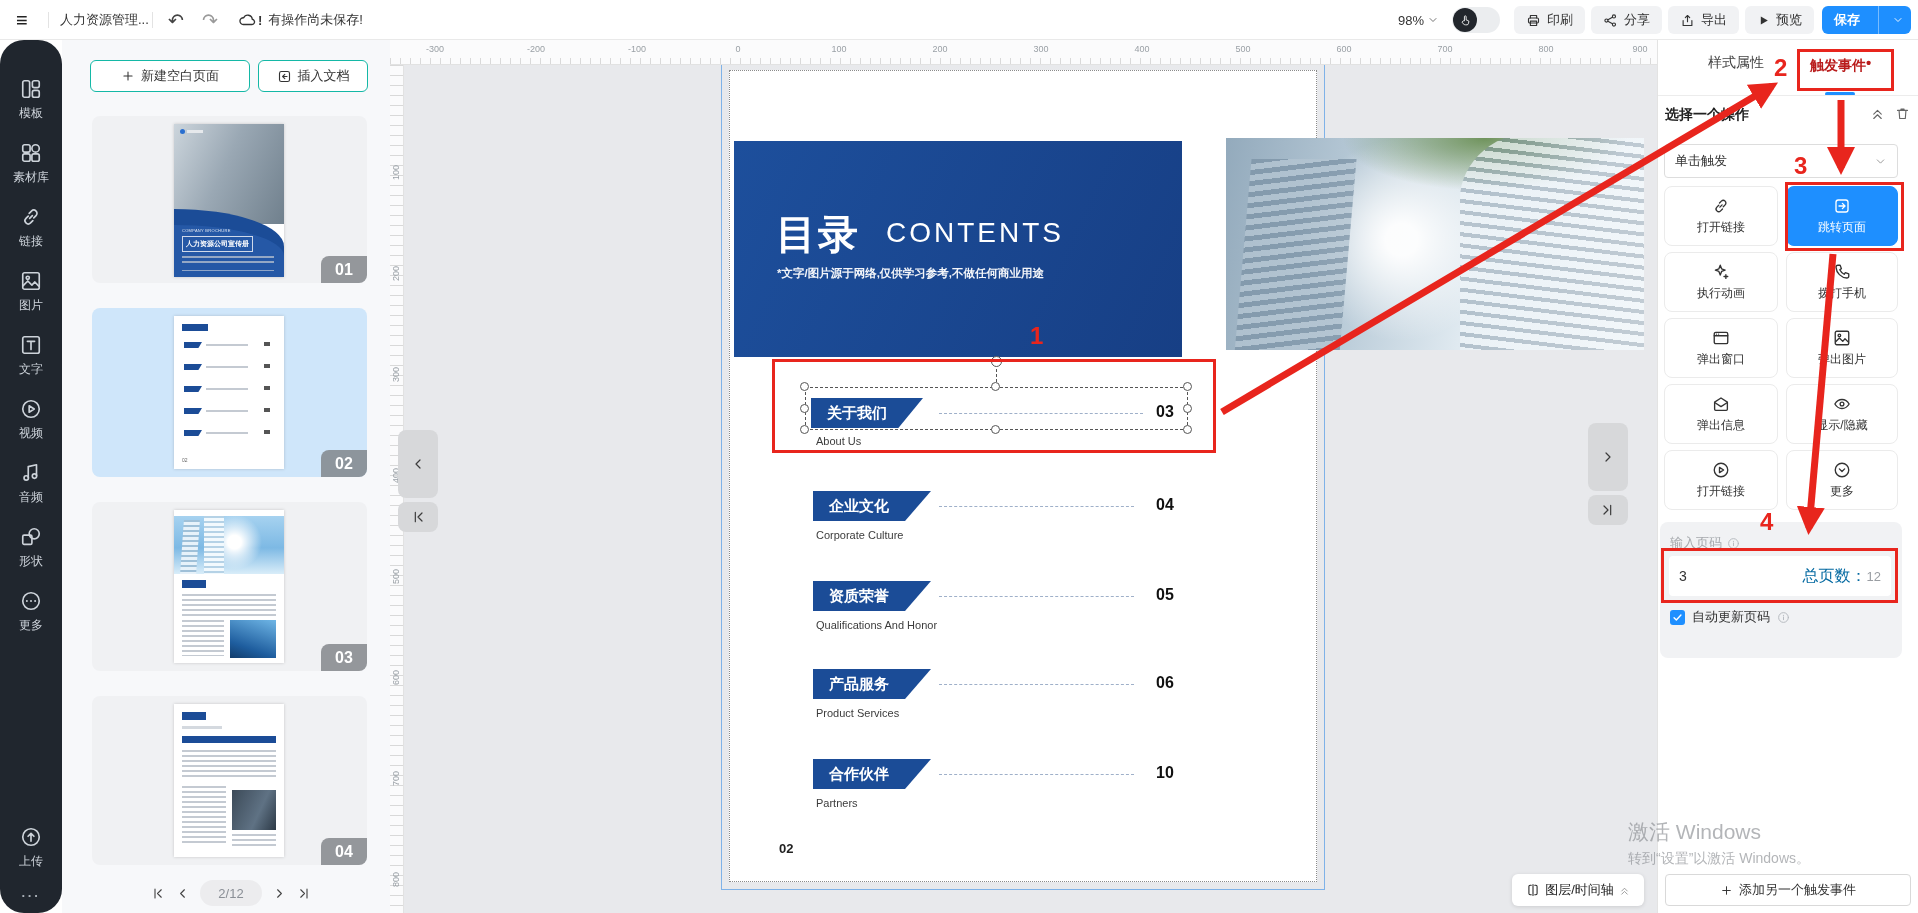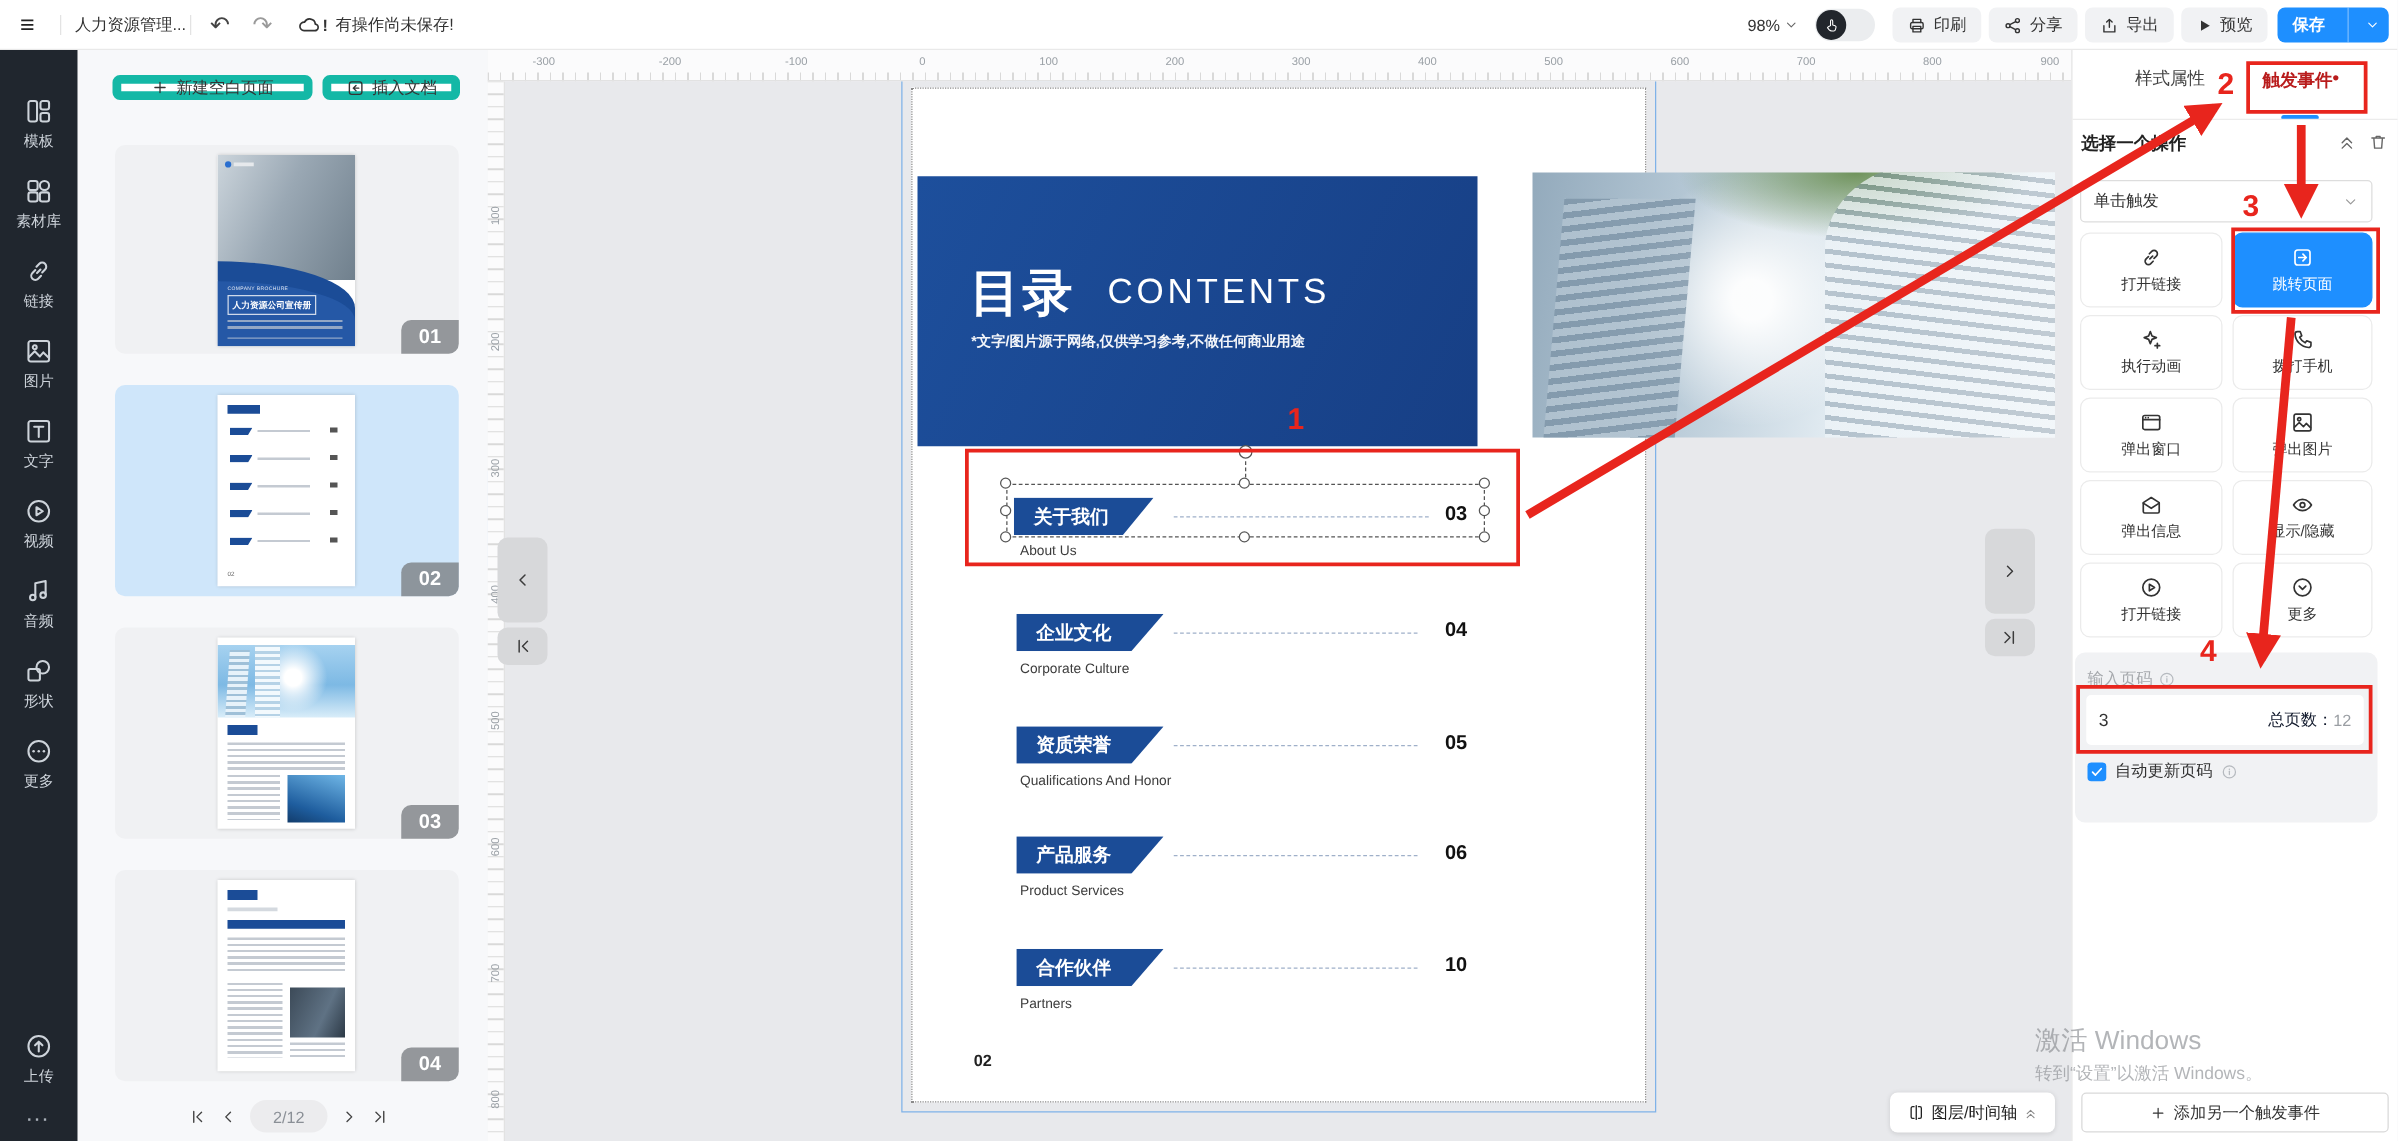--- a/index.html
+++ b/index.html
@@ -15,30 +15,30 @@
   .vdiv{position:absolute;top:12px;width:1px;height:16px;background:#e3e3e3;}
   .pill{background:#f1f2f4;border-radius:6px;height:28px;display:flex;align-items:center;gap:6px;padding:0 12px;cursor:pointer;color:#333;}
   .save{background:#1e8fff;color:#fff;border-radius:6px;height:28px;display:flex;align-items:center;overflow:hidden;}
   .save .s-main{padding:0 12px;font-weight:bold;}
   .save .s-div{width:1px;height:28px;background:rgba(255,255,255,.4);}
   .save .s-arrow{padding:0 7px;display:flex;align-items:center;}
   .toggle{width:48px;height:26px;background:#ebedef;border-radius:13px;position:relative;}
   .knob{position:absolute;left:1px;top:1px;width:24px;height:24px;border-radius:50%;background:#22262c;color:#fff;display:flex;align-items:center;justify-content:center;}
 
   
-  .iconbar{position:absolute;left:0;top:40px;width:62px;height:873px;background:#20262e;z-index:50;display:flex;flex-direction:column;align-items:center;padding-top:28px;}
+  .iconbar{position:absolute;left:0;top:40px;width:62px;height:873px;background:#20262e;z-index:50;display:flex;flex-direction:column;align-items:center;padding-top:28px;border-radius:24px;}
   .sb-item{width:62px;display:flex;flex-direction:column;align-items:center;gap:5px;padding:10px 0;color:#cdd3da;cursor:pointer;}
   .sb-item svg{width:22px;height:22px;}
   .sb-lb{font-size:12px;}
   .sb-bottom{position:absolute;left:0;bottom:8px;width:62px;display:flex;flex-direction:column;align-items:center;color:#cdd3da;}
   .sb-dots{letter-spacing:2px;color:#aab1b9;font-weight:bold;padding:8px 0 2px;}
 
   
   .pages{position:absolute;left:62px;top:40px;width:328px;height:873px;background:#f7f8fa;z-index:40;}
-  .pbtn{position:absolute;height:20px;background:#fff;border:7px solid #14b8a6;border-radius:6px;display:flex;align-items:center;justify-content:center;gap:6px;font-size:13px;color:#333;cursor:pointer;}
+  .pbtn{position:absolute;height:32px;background:#fff;border:1px solid #14b8a6;border-radius:6px;display:flex;align-items:center;justify-content:center;gap:6px;font-size:13px;color:#333;cursor:pointer;}
   .card{position:absolute;left:30px;width:275px;height:169px;border-radius:8px;background:#f0f1f3;cursor:pointer;}
   .card.sel{background:#cfe6fa;}
   .thumb{position:absolute;left:82px;top:8px;width:110px;height:153px;background:#fff;box-shadow:0 0 3px rgba(0,0,0,.18);overflow:hidden;}
   .badge{position:absolute;right:0;bottom:0;width:46px;height:27px;background:rgba(122,125,129,.78);color:#fff;font-size:16px;font-weight:bold;display:flex;align-items:center;justify-content:center;border-radius:8px 0 8px 0;}
   .tline{position:absolute;background:repeating-linear-gradient(#c4cad2 0 2px,transparent 2px 5px);}
   .mchip{position:absolute;background:#1b4c97;}
   .pager{position:absolute;left:88px;top:838px;width:200px;height:30px;display:flex;align-items:center;gap:10px;color:#444;}
   .pager svg{width:15px;height:15px;cursor:pointer;}
   .pagebox{width:62px;height:26px;background:#ececee;border-radius:13px;color:#8a8f96;display:flex;align-items:center;justify-content:center;font-size:13px;}
 
@@ -693,21 +693,21 @@
       <div class="abs" style="left:10px;top:12px;display:flex;align-items:center;gap:5px;color:#a6a9ad;font-size:13px;">
         <span>输入页码</span>
         <span class="info-ic">
             <svg class="ic">
               <use href="#i-info"></use>
             </svg>
           </span>
       </div>
       <div class="abs pginput" style="left:9px;top:34px;position:absolute;">
         <span style="color:#333;font-size:14px;">3</span>
-        <span style="margin-left:auto;color:#0f172a;font-size:13px;">总页数：</span>
+        <span style="margin-left:auto;color:#0369a1;font-size:16px;">总页数：</span>
         <span style="color:#9a9ea3;font-size:13px;">12</span>
       </div>
       <div class="abs" style="left:10px;top:86px;display:flex;align-items:center;gap:7px;">
         <span class="cbx">
             <svg class="ic">
               <use href="#i-check"></use>
             </svg>
           </span>
         <span style="color:#333;font-size:13px;">自动更新页码</span>
         <span class="info-ic">

